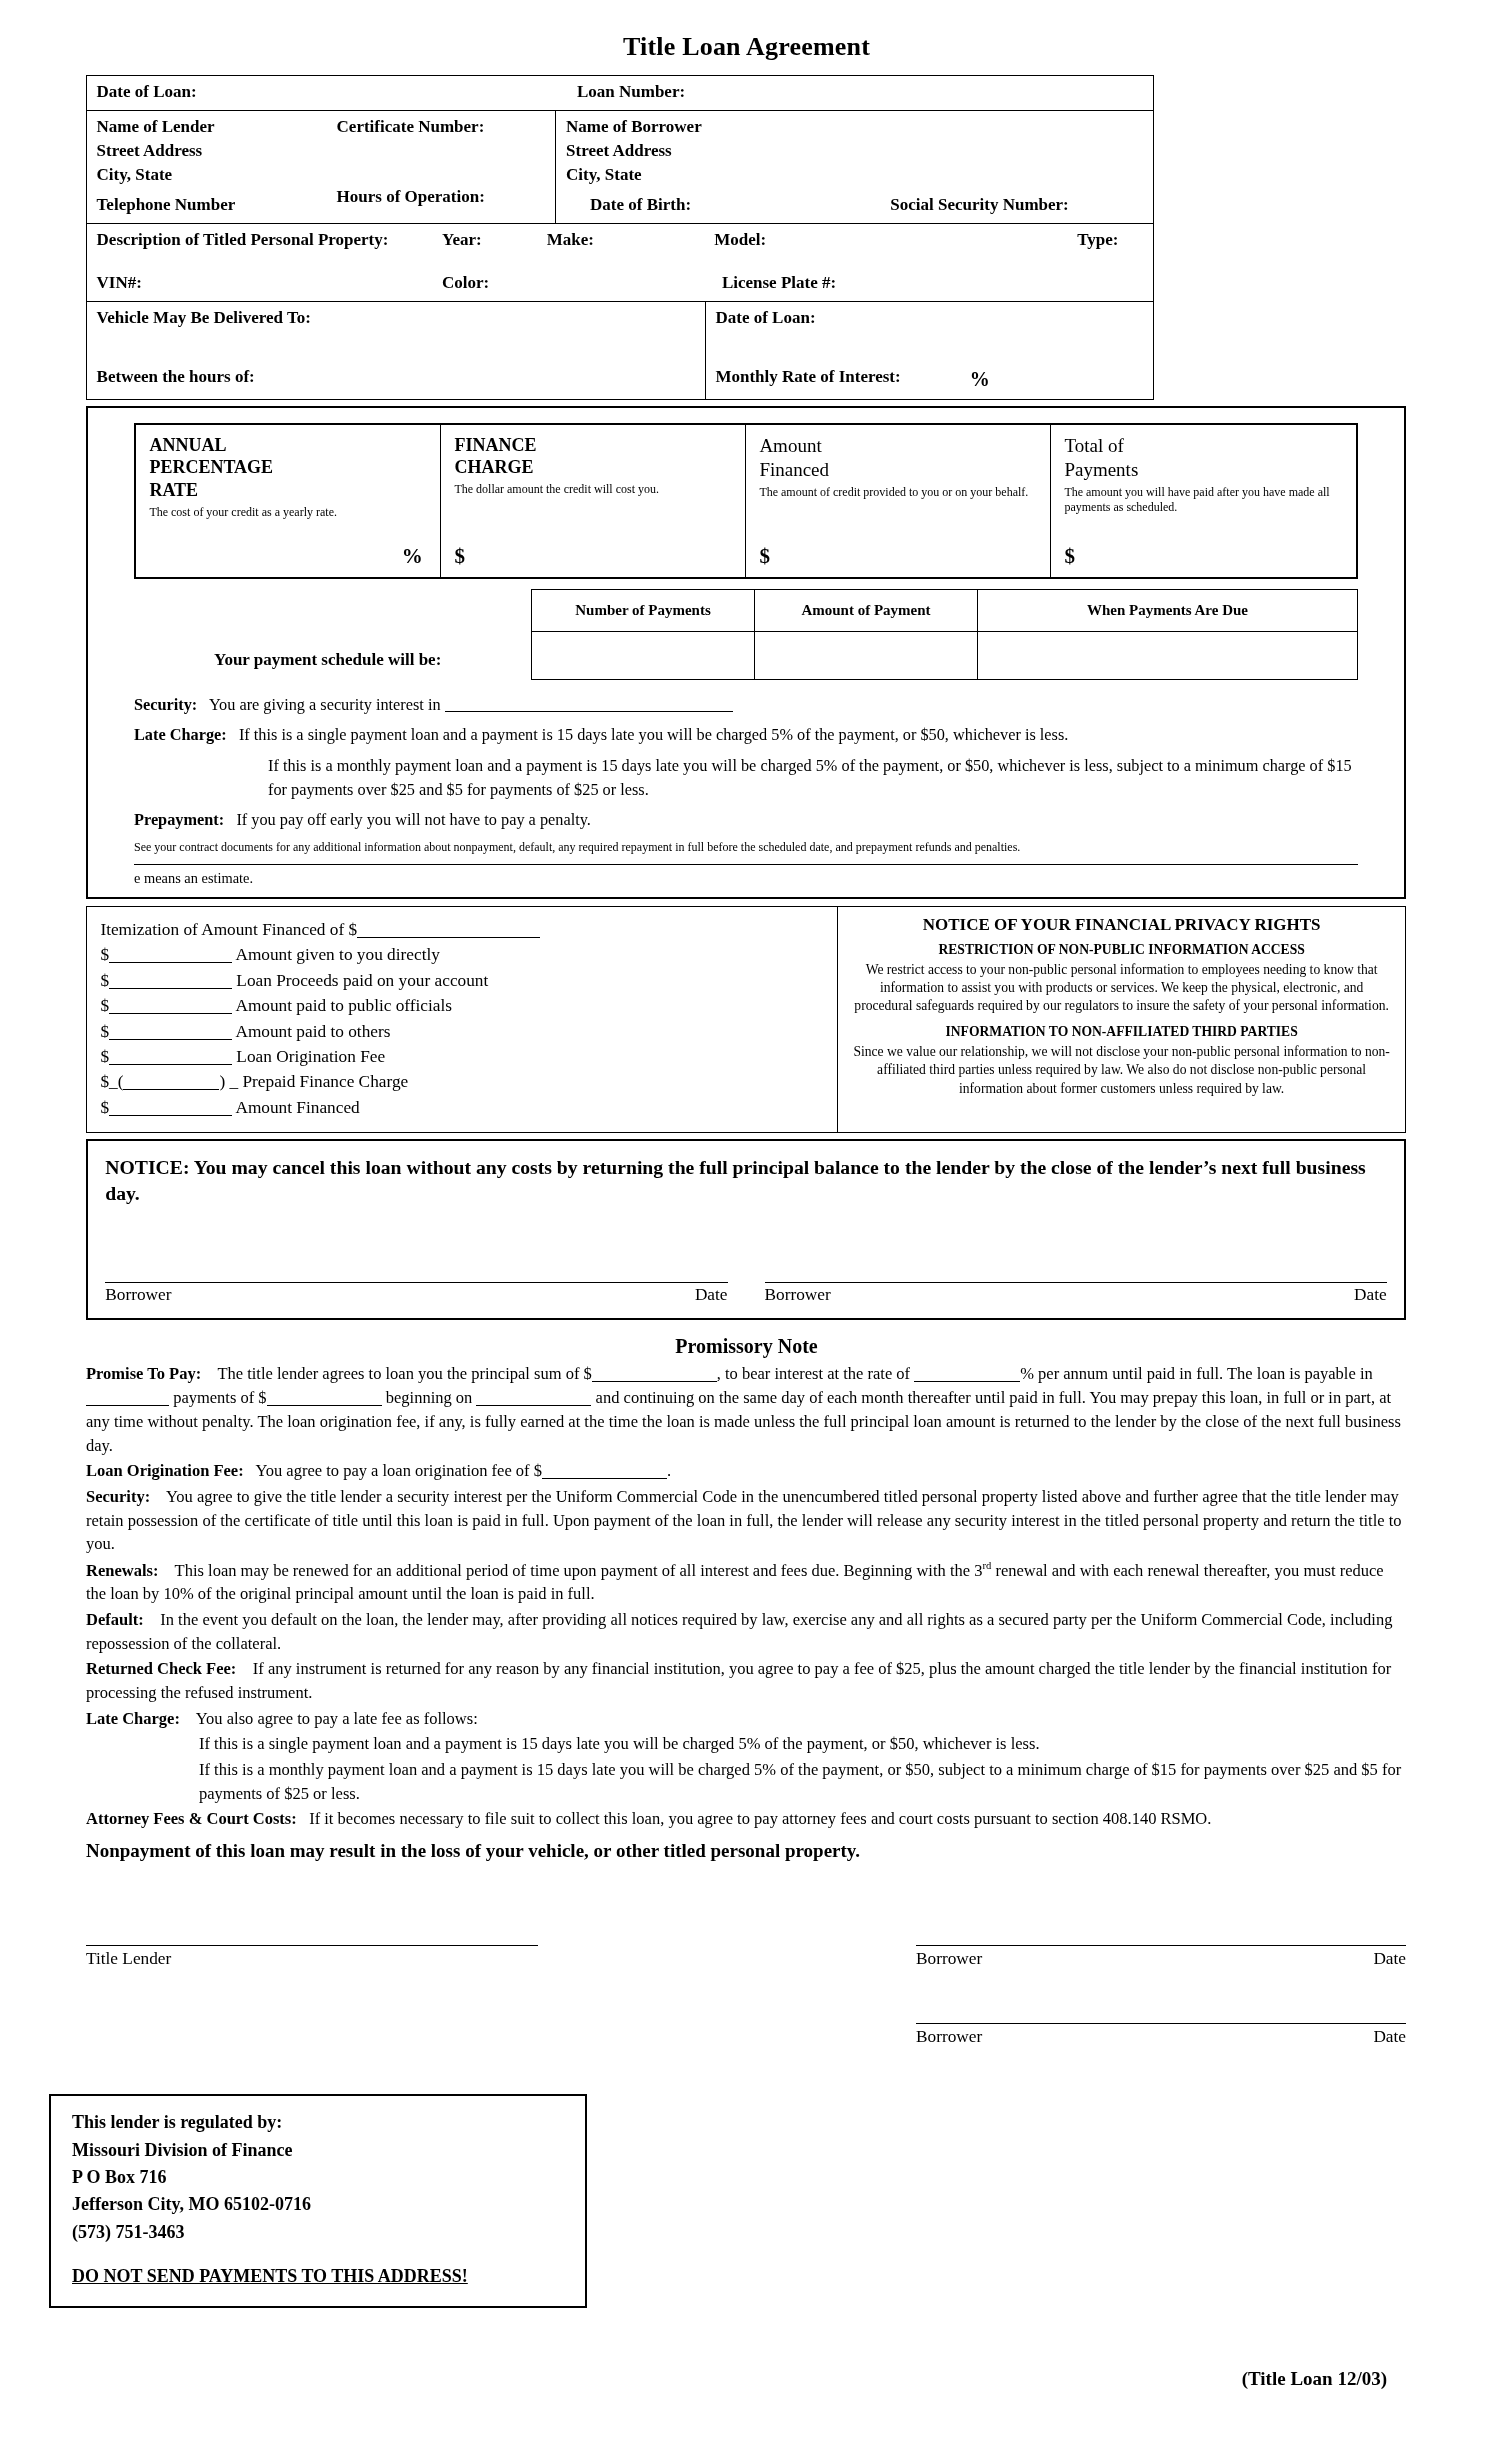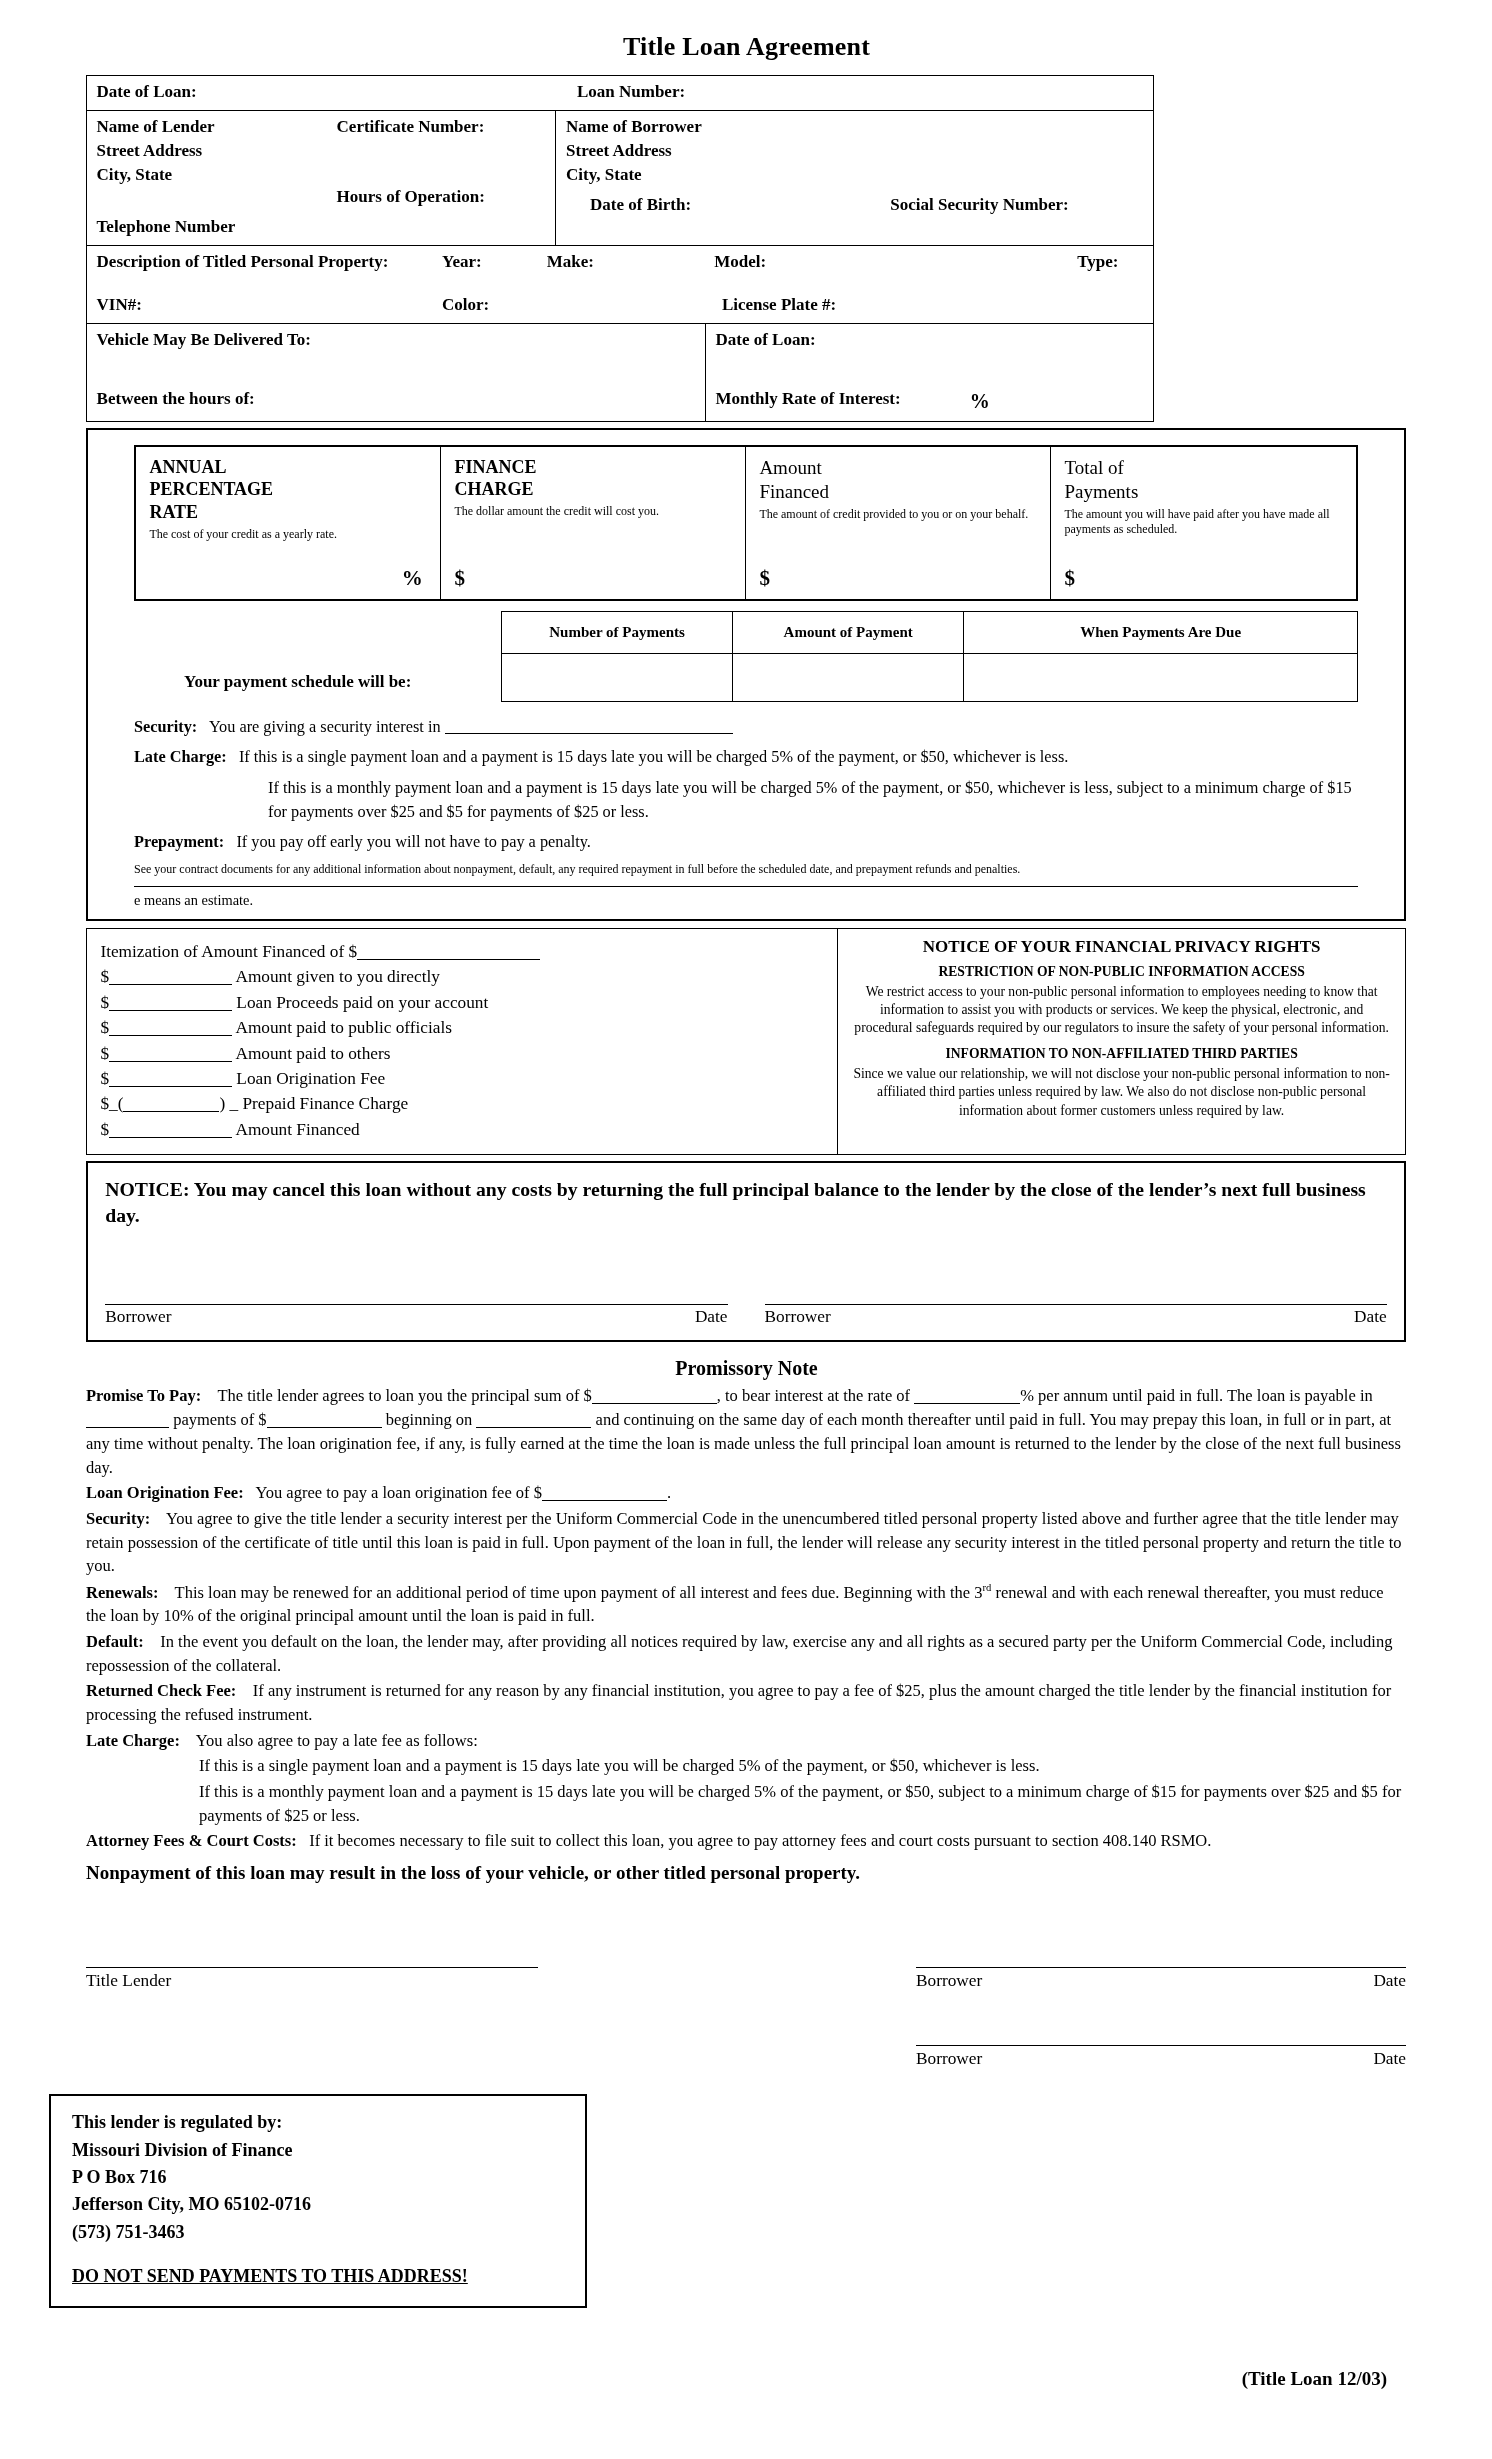--- a/index.html
+++ b/index.html
@@ -98,20 +98,21 @@
     margin: 9.6px 46px 0 96px;
     align-items: stretch;
   }
   .sched-label {
     flex: 0 0 317px;
     font-weight: bold;
     font-size: 17px;
     display: flex;
     align-items: flex-end;
     padding-bottom: 9.6px;
+    margin-left: 30px;
   }
   .sched-table {
     flex: 1 1 auto;
     border-collapse: collapse;
     table-layout: fixed;
   }
   .sched-table th {
     border: 1.5px solid #000;
     font-size: 15px;
     font-weight: bold;
@@ -339,21 +340,21 @@
           <span style="display:inline-block;padding-left:21px;">Loan Number:</span>
         </td>
       </tr>
       <tr class="row-tall">
         <td colspan="2" style="border-right:none;">
           <div style="display:flex;">
             <div style="flex:0 0 240px;">
               <div>Name of Lender</div>
               <div>Street Address</div>
               <div>City, State</div>
-              <div style="padding-top:5.8px;margin-top:22px;">Telephone Number</div>
+              <div style="padding-top:5.8px;">Telephone Number</div>
             </div>
             <div style="flex:1 1 auto;">
               <div>Certificate Number:</div>
               <div style="height:46px;"></div>
               <div>Hours of Operation:</div>
             </div>
           </div>
         </td>
         <td colspan="3" style="border-left:1.2px solid #000;">
           <div>Name of Borrower</div>

